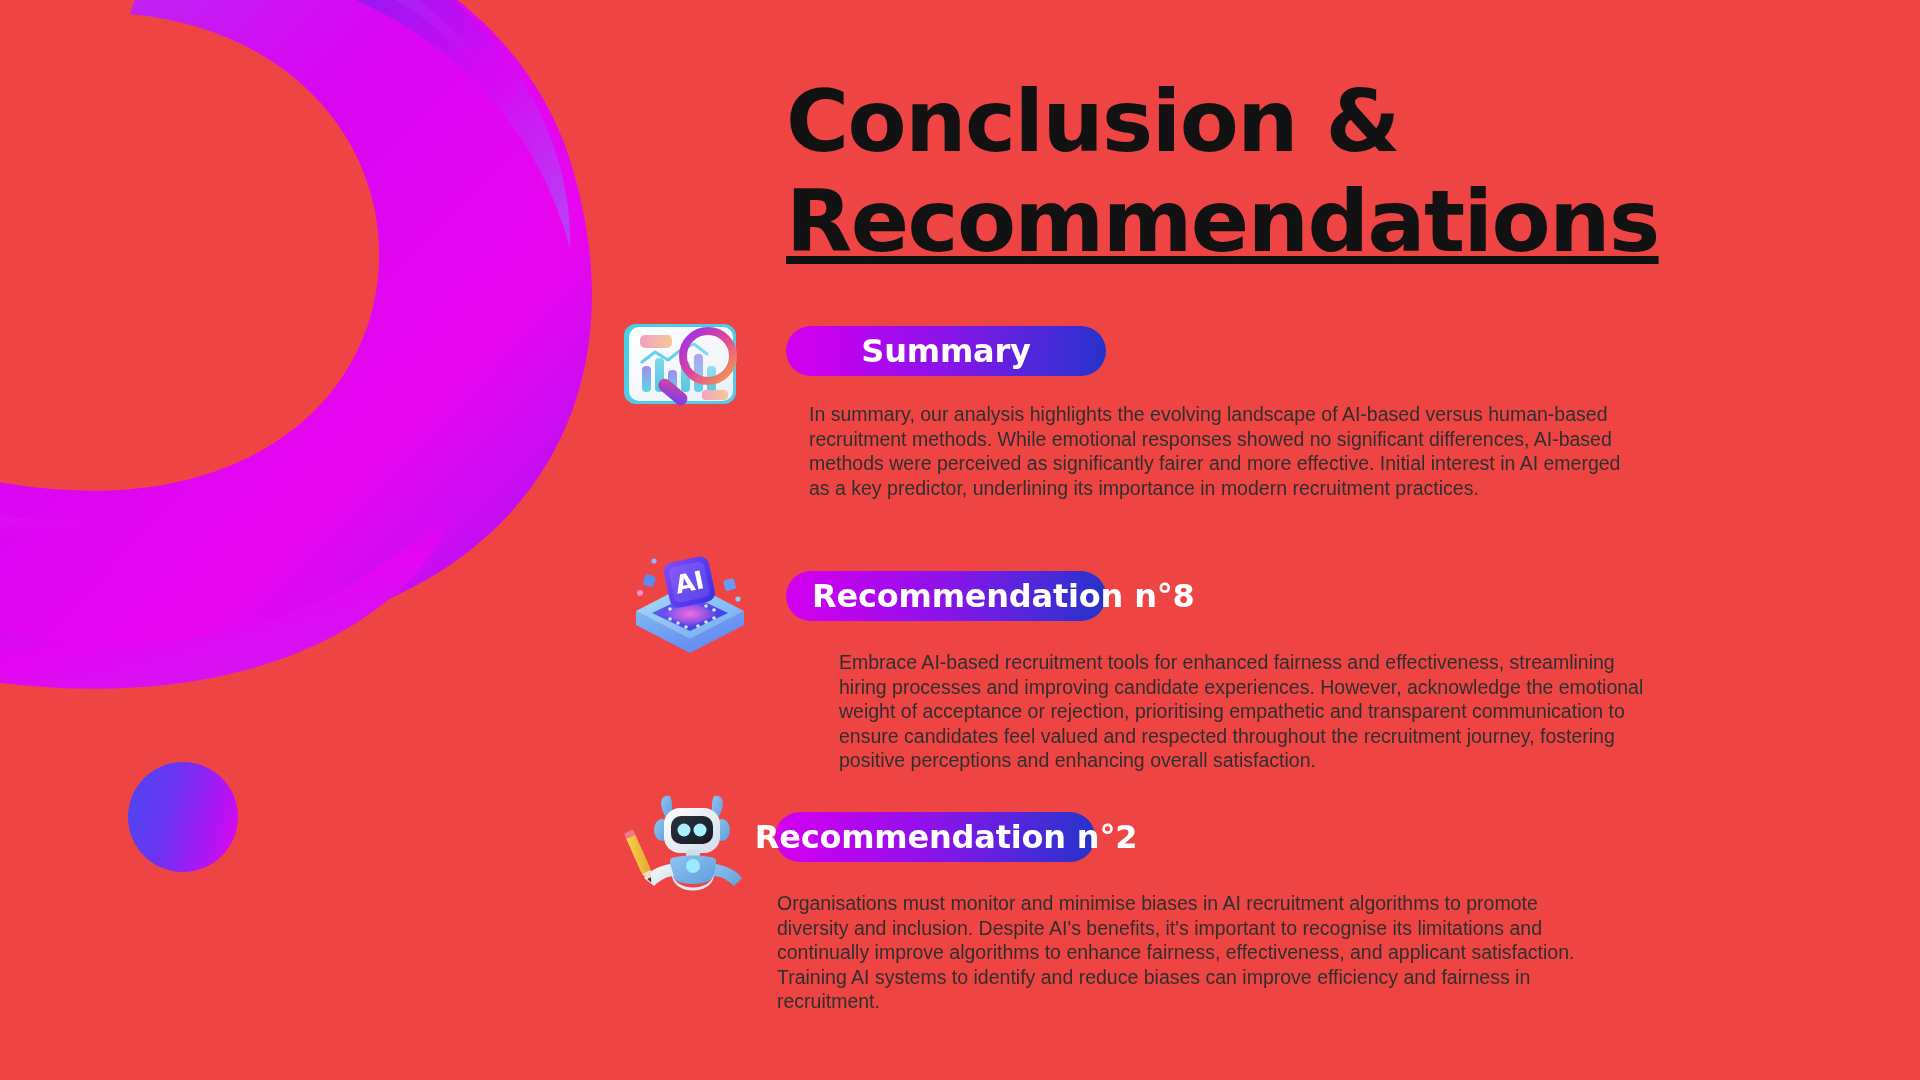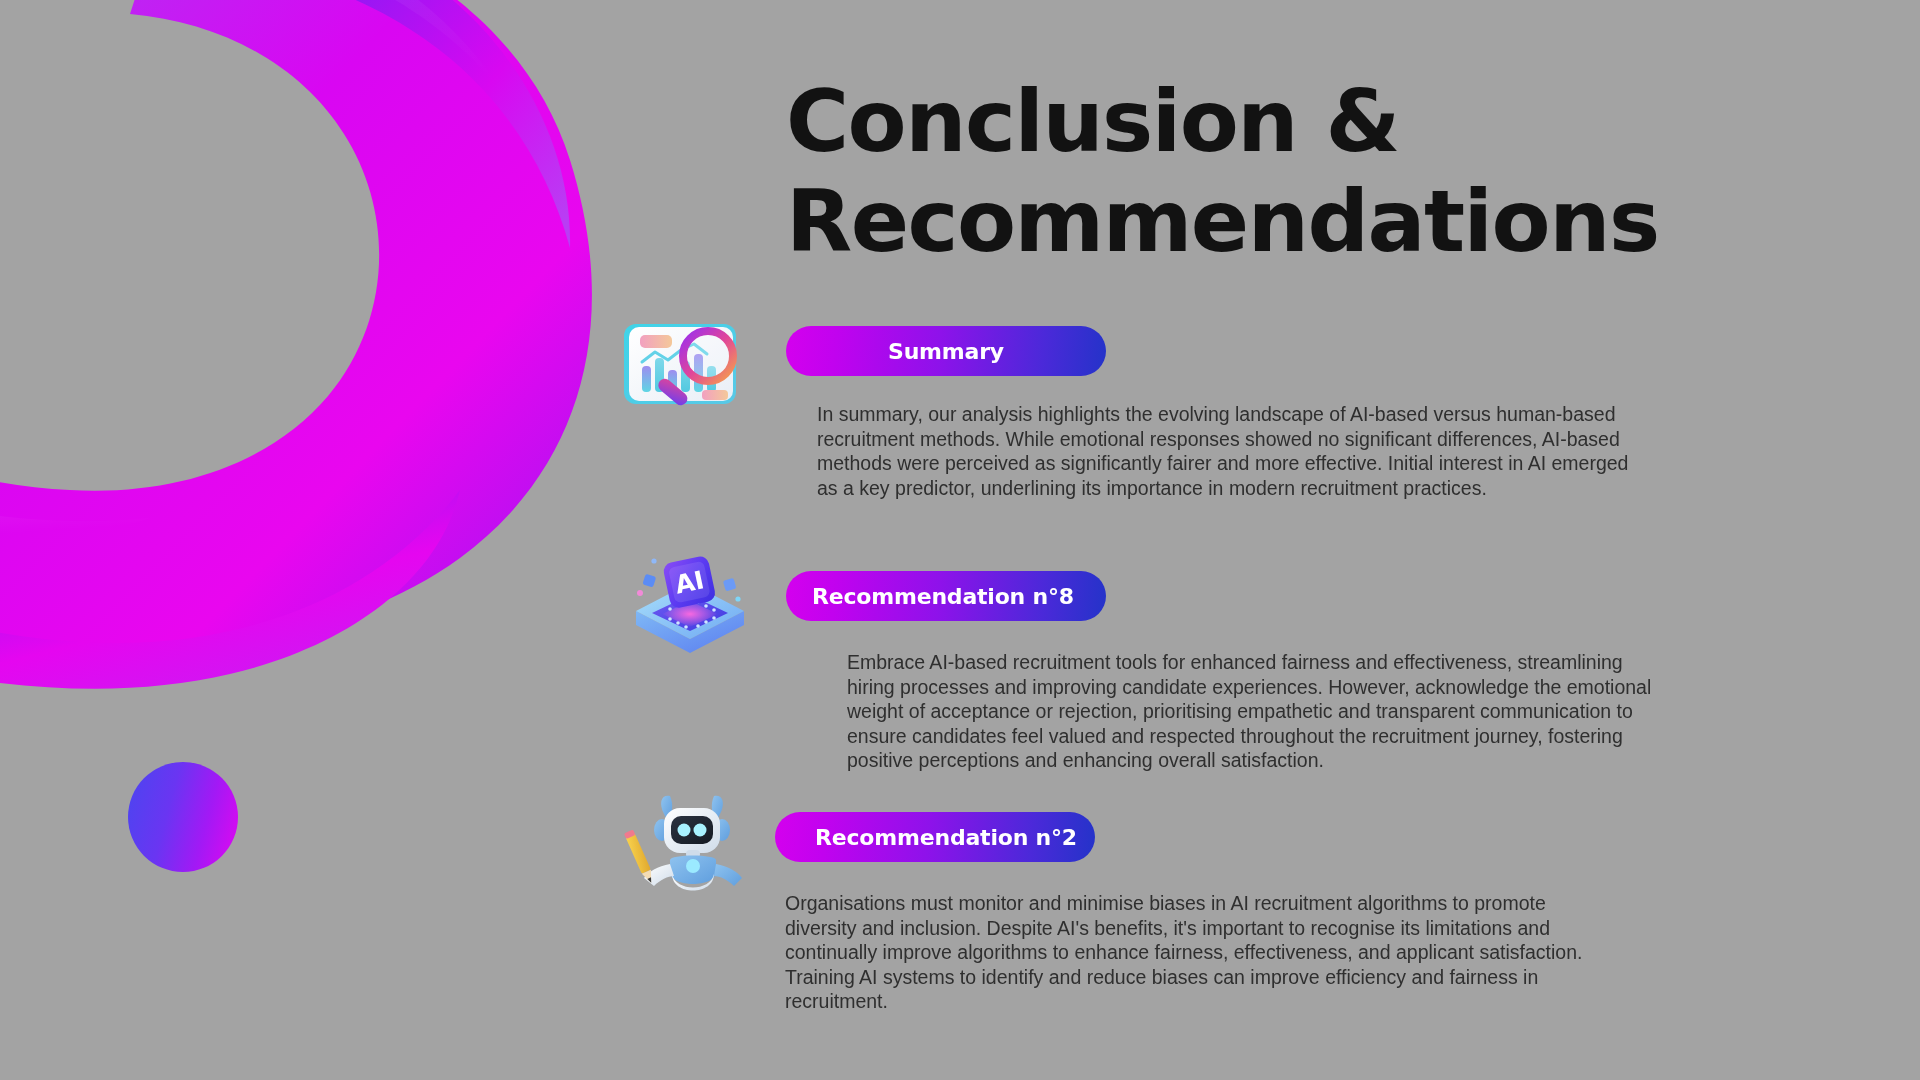--- a/index.html
+++ b/index.html
@@ -9,21 +9,21 @@
     height: 1080px;
     overflow: hidden;
     background: #ffffff;
     font-family: "Liberation Sans", sans-serif;
   }
 
   #slide {
     position: relative;
     width: 1920px;
     height: 1080px;
-    background: #a3a3a3;
+    background: #ef4444;
     overflow: hidden;
   }
 
   
   .decor-layer {
     position: absolute;
     inset: 0;
     pointer-events: none;
   }
 
@@ -56,21 +56,21 @@
   .slide-title {
     font-family: "DejaVu Sans", sans-serif;
     font-weight: 700;
     font-size: 86px;
     line-height: 1.0;
     letter-spacing: -1.5px;
     color: #121212;
     -webkit-font-smoothing: antialiased;
   }
   .slide-title .line { display: block; }
-  .slide-title .line + .line { margin-top: 14px; }
+  .slide-title .line + .line { margin-top: 14px; text-decoration: underline; }
 
   
   .sections {
     position: absolute;
     left: 0;
     top: 300px;
     width: 1920px;
   }
 
   .section {
@@ -88,36 +88,35 @@
   .badge {
     position: absolute;
     display: flex;
     align-items: center;
     height: 50px;
     border-radius: 26px;
     background: linear-gradient(95deg, #d400ee 0%, #c102ef 16%, #8e12ea 48%, #4b29d9 80%, #2433c9 100%);
     color: #ffffff;
     font-family: "DejaVu Sans", sans-serif;
     font-weight: 700;
-    font-size: 22px;
+    font-size: 32px;
     letter-spacing: -0.2px;
     white-space: nowrap;
     -webkit-font-smoothing: antialiased;
   }
 
   .badge-label { display: block; }
 
   .body-text {
     position: absolute;
     font-family: "Liberation Sans", sans-serif;
     font-size: 19.5px;
     line-height: 24.6px;
     color: #2f2f2f;
     white-space: pre-line;
-    margin-left: 8px;
   }
 
   
   .section-1 .section-icon { left: 618px; top: 14px; }
   .section-1 .badge {
     left: 786px; top: 26px; width: 320px;
     justify-content: center;
   }
   .section-1 .body-text { left: 809px; top: 102px; width: 820px; }
 

